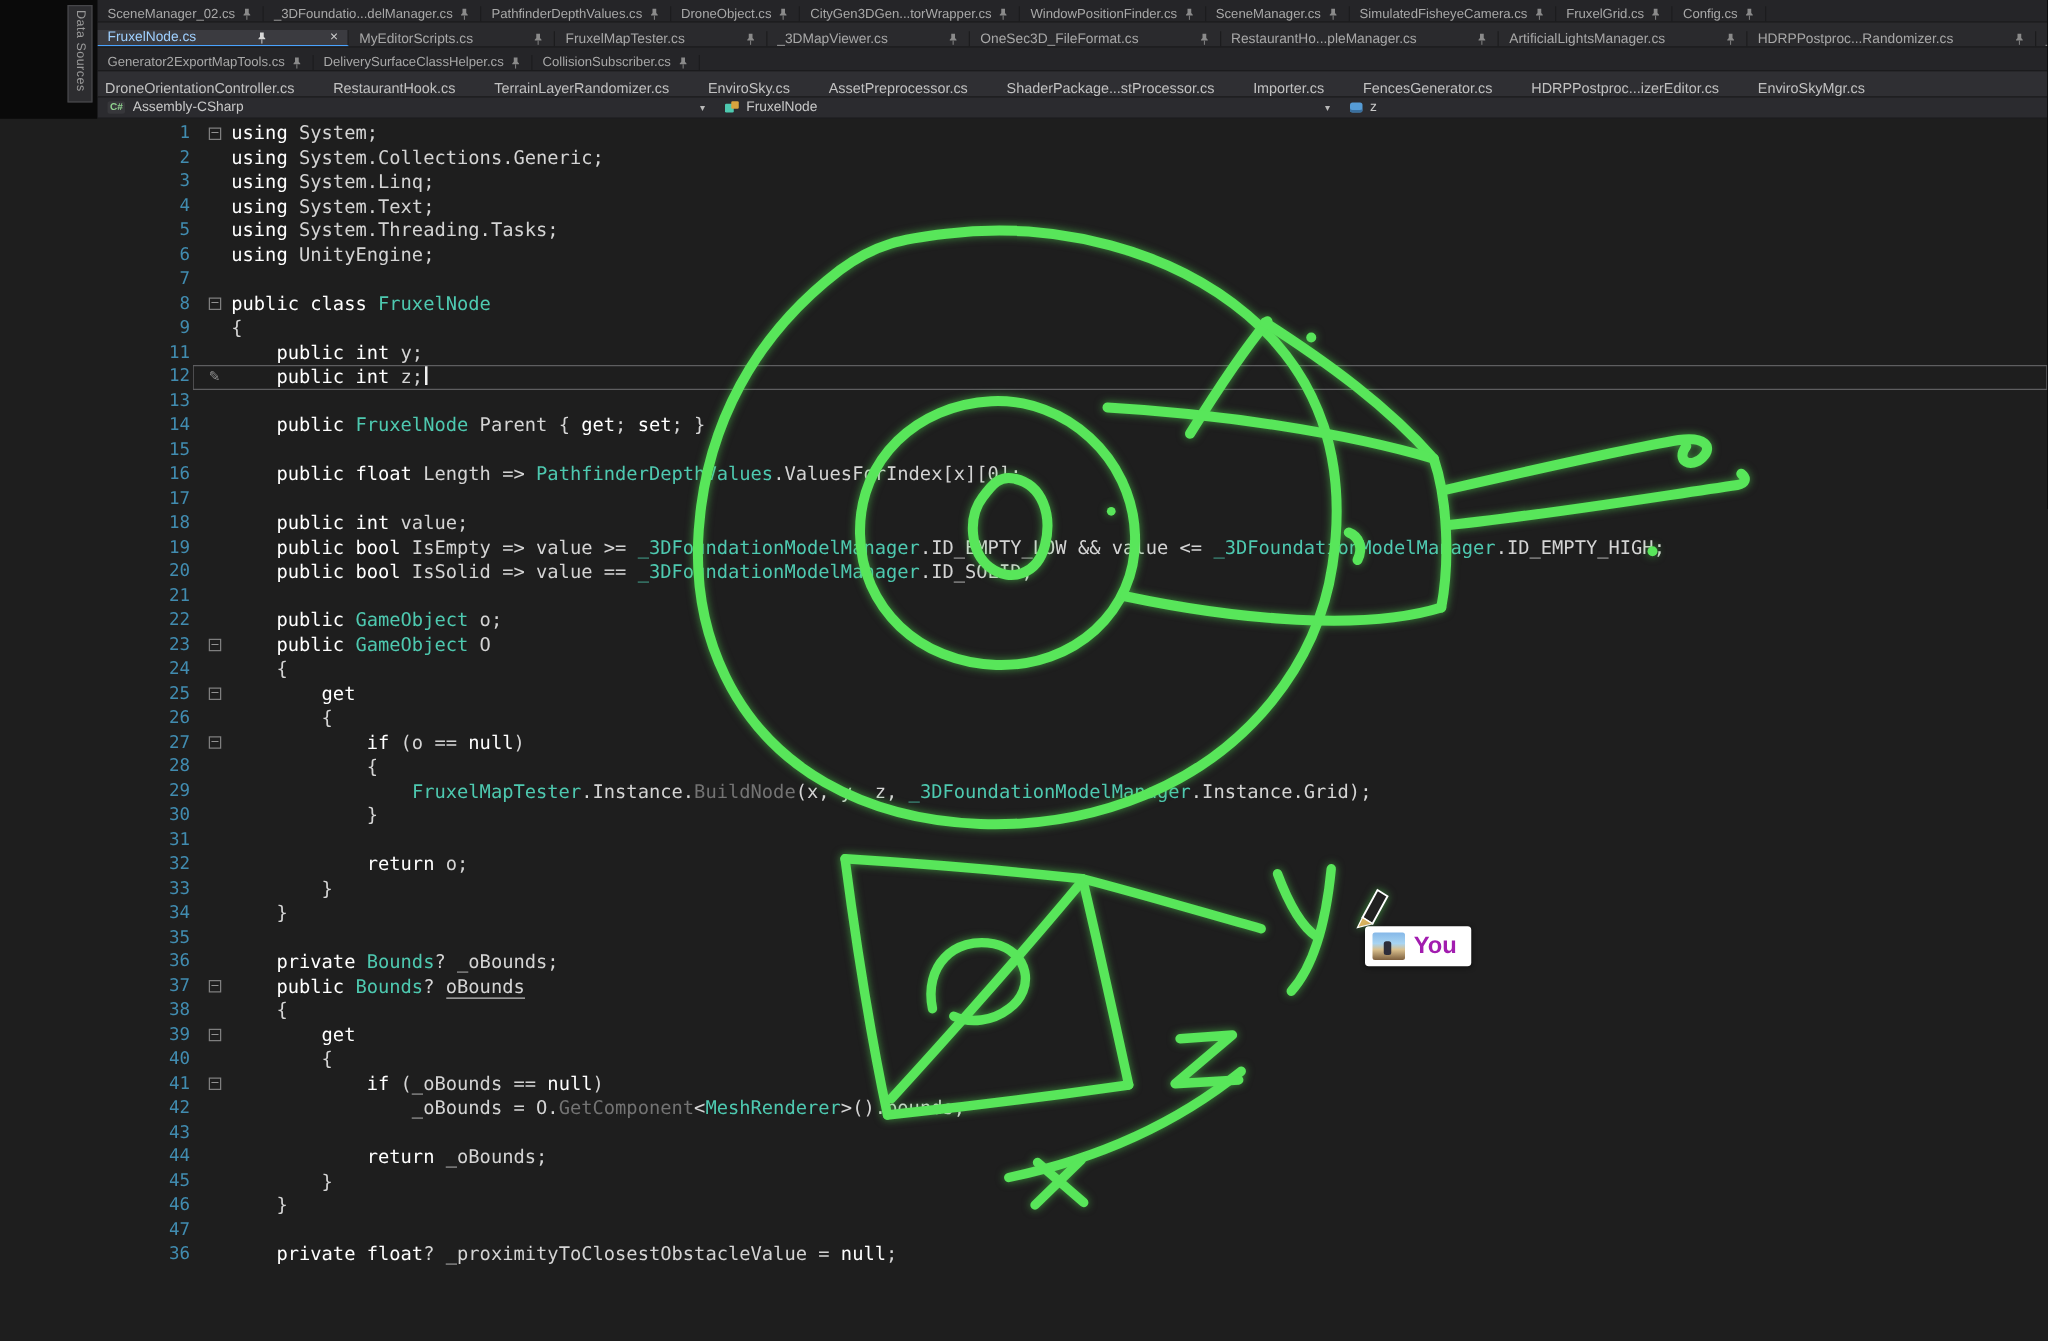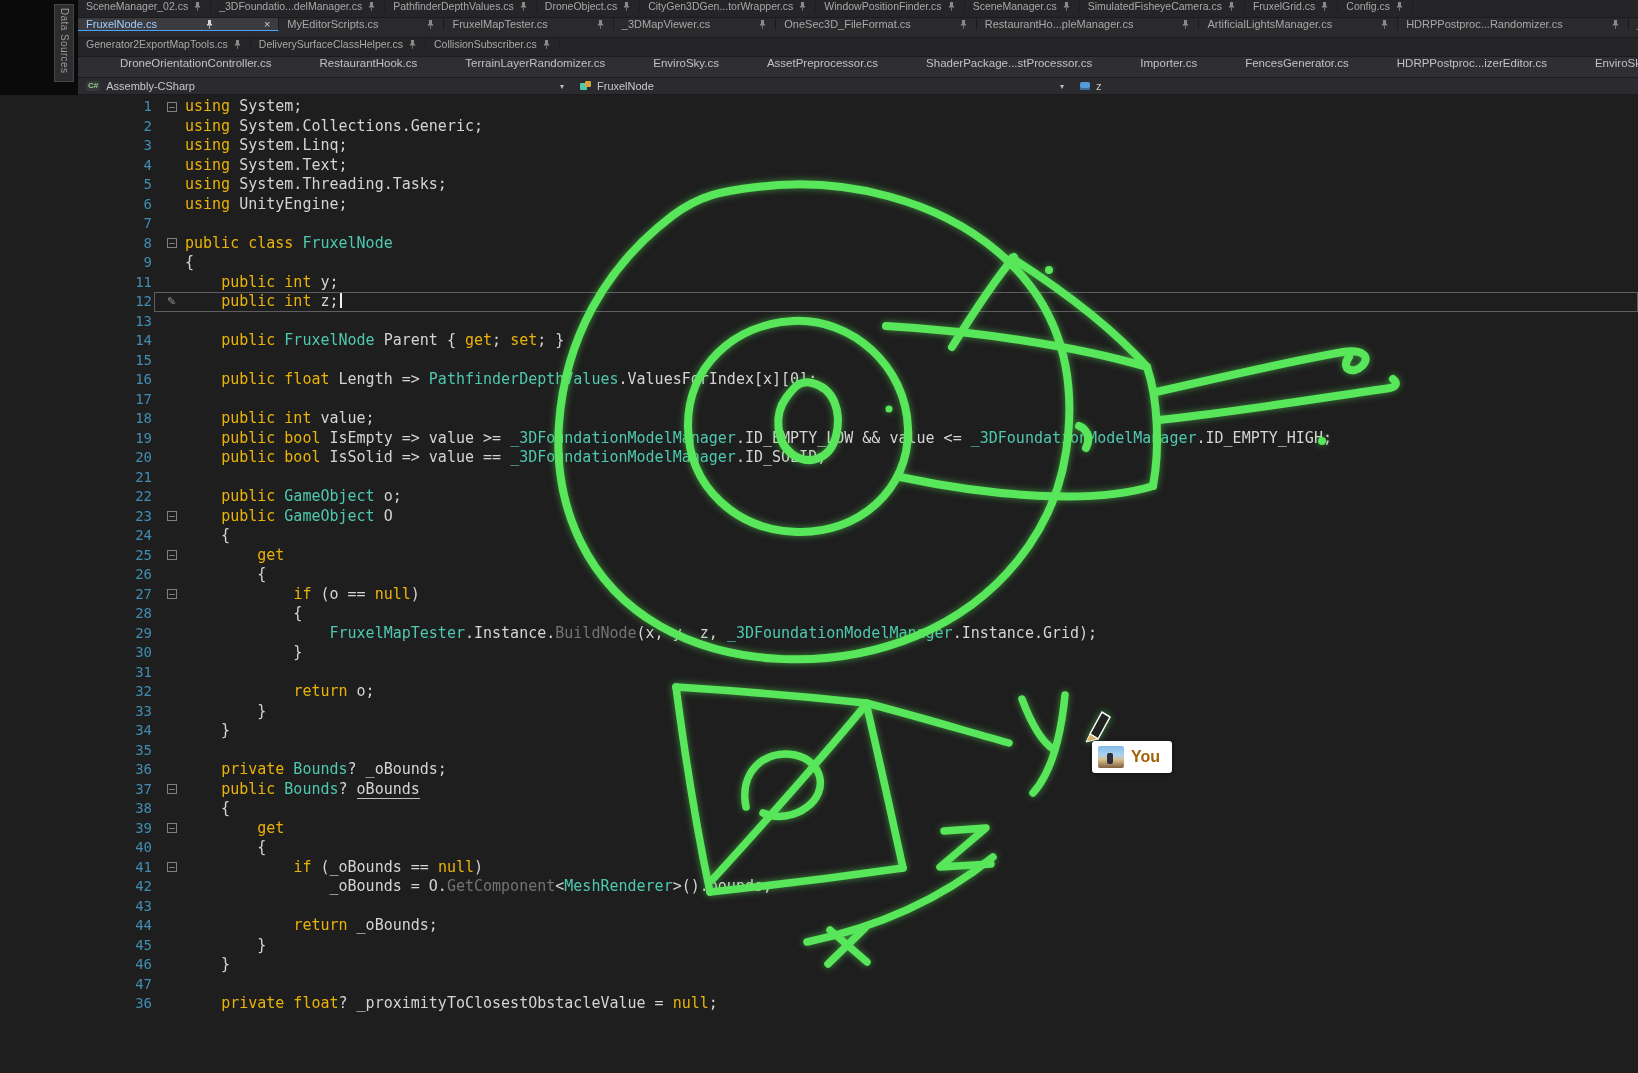--- a/index.html
+++ b/index.html
@@ -1,30 +1,30 @@
 <!DOCTYPE html>
 <html><head>
 <meta charset="utf-8">
 <style>
   html,body{margin:0;padding:0;background:#000;}
   .page{position:relative;width:1638px;height:1073px;background:#1e1e1e;overflow:hidden;
         font-family:"Liberation Sans",sans-serif;-webkit-font-smoothing:antialiased;}
   
   .header{background:#0a0a0a;position:relative;z-index:10;}
-  .tab-row{display:flex;align-items:flex-start;margin-left:78px;box-sizing:border-box;
+  .tab-row{display:flex;align-items:flex-end;margin-left:78px;box-sizing:border-box;
            border-bottom:1px solid #1b1b1d;white-space:nowrap;overflow:hidden;}
   .r1{height:18px;background:#252528;}
   .r2{height:20px;background:#2a2a2d;}
   .r3{height:19px;background:#252528;}
   .r4{height:21px;background:#2f2f33;justify-content:space-between;padding-right:140px;}
   .r5{height:17px;background:#2b2b2f;}
   .tab{display:flex;align-items:center;gap:5px;padding:0 8px;border-right:1px solid #1c1c1e;
        color:#a8a8a8;font-size:10.5px;cursor:default;}
   .r2 .tab{font-size:11px;gap:48px;}
-  .r4 .tab{border:none;background:transparent;color:#c2c2c2;font-size:11.5px;padding:0 6px;margin-left:36px;}
+  .r4 .tab{border:none;background:transparent;color:#c2c2c2;font-size:11.5px;padding:0 6px;}
   .tab.active{background:#3b3b40;color:#9fd0ff;border-bottom:1px solid #4aa3ff;}
   .pin{color:#8a8a8a;display:block;}
   .active .pin{color:#d8d8d8;}
   .tab-close{color:#d0d0d0;font-size:11px;margin-left:2px;}
   
   .vtab{position:absolute;left:54px;top:4px;width:20px;height:78px;background:#2d2d30;
         border:1px solid #464649;box-sizing:border-box;display:flex;justify-content:center;z-index:20;}
   .vtab span{writing-mode:vertical-rl;font-size:10px;color:#9a9a9a;letter-spacing:.4px;padding-top:3px;}
   
   .nav{display:flex;color:#c8c8c8;font-size:11px;align-items:center;}
@@ -42,33 +42,33 @@
   .editor{position:relative;background:#1e1e1e;height:978px;overflow:hidden;padding-top:2px;box-sizing:border-box;}
   .code-line{display:flex;height:19.5px;font:15px/19.5px "DejaVu Sans Mono",monospace;}
   .ln{width:152px;text-align:right;color:#418cb0;flex:none;font-size:14px;}
   .line-body{flex:1;display:flex;align-items:center;margin-left:2px;}
   .code-line.current .line-body{box-shadow:inset 0 0 0 1px #5e5e60;}
   .fold-col{width:31px;flex:none;display:flex;align-items:center;padding-left:13px;box-sizing:border-box;gap:3px;}
   .fold-box{width:10px;height:10px;border:1px solid #7f7f7f;color:#9a9a9a;font-size:9px;line-height:8px;
             text-align:center;background:#1e1e1e;box-sizing:border-box;font-family:"DejaVu Sans",sans-serif;}
   .gutter-pencil{color:#8f8f8f;font-size:11px;font-family:"DejaVu Sans",sans-serif;}
   .code-text{white-space:pre;color:#d4d4d4;}
-  .tok-kw{color:#eab308}.tok-ty{color:#4ec9b0}.tok-mt{color:#737373}.tok-pl{color:#d4d4d4}
+  .tok-kw{color:#ffffff}.tok-ty{color:#4ec9b0}.tok-mt{color:#737373}.tok-pl{color:#d4d4d4}
   .tok-ul{color:#d4d4d4;border-bottom:1px solid #bdbdbd;}
   .caret{display:inline-block;width:2px;height:15px;background:#f0f0f0;vertical-align:-2px;margin-left:1px;}
   
   .anno{position:absolute;left:0;top:0;z-index:40;pointer-events:none;
         filter:drop-shadow(0 0 3.5px rgba(86,230,86,.55));}
   .you-chip{position:absolute;left:1092px;top:741px;z-index:50;background:#fff;border-radius:3px;
             box-shadow:0 1px 4px rgba(0,0,0,.45);display:flex;align-items:center;gap:7px;
             padding:5px 12px 5px 6px;pointer-events:none;}
   .you-avatar{width:26px;height:22px;border-radius:2px;
               background:linear-gradient(180deg,#86b8e8 0%,#a8d4f2 40%,#d9c08e 62%,#7d5f3e 100%);position:relative;}
   .you-avatar:after{content:"";position:absolute;left:9px;top:7px;width:6px;height:11px;background:#2d2d3a;border-radius:2px;}
-  .you-text{font-weight:bold;font-size:16px;color:#a16207;}
+  .you-text{font-weight:bold;font-size:19px;color:#a21caf;}
 </style>
 </head>
 <body>
 
 <div class="page">
 
   <div class="header">
     <div class="vtab">
       <span>Data Sources</span>
     </div>

